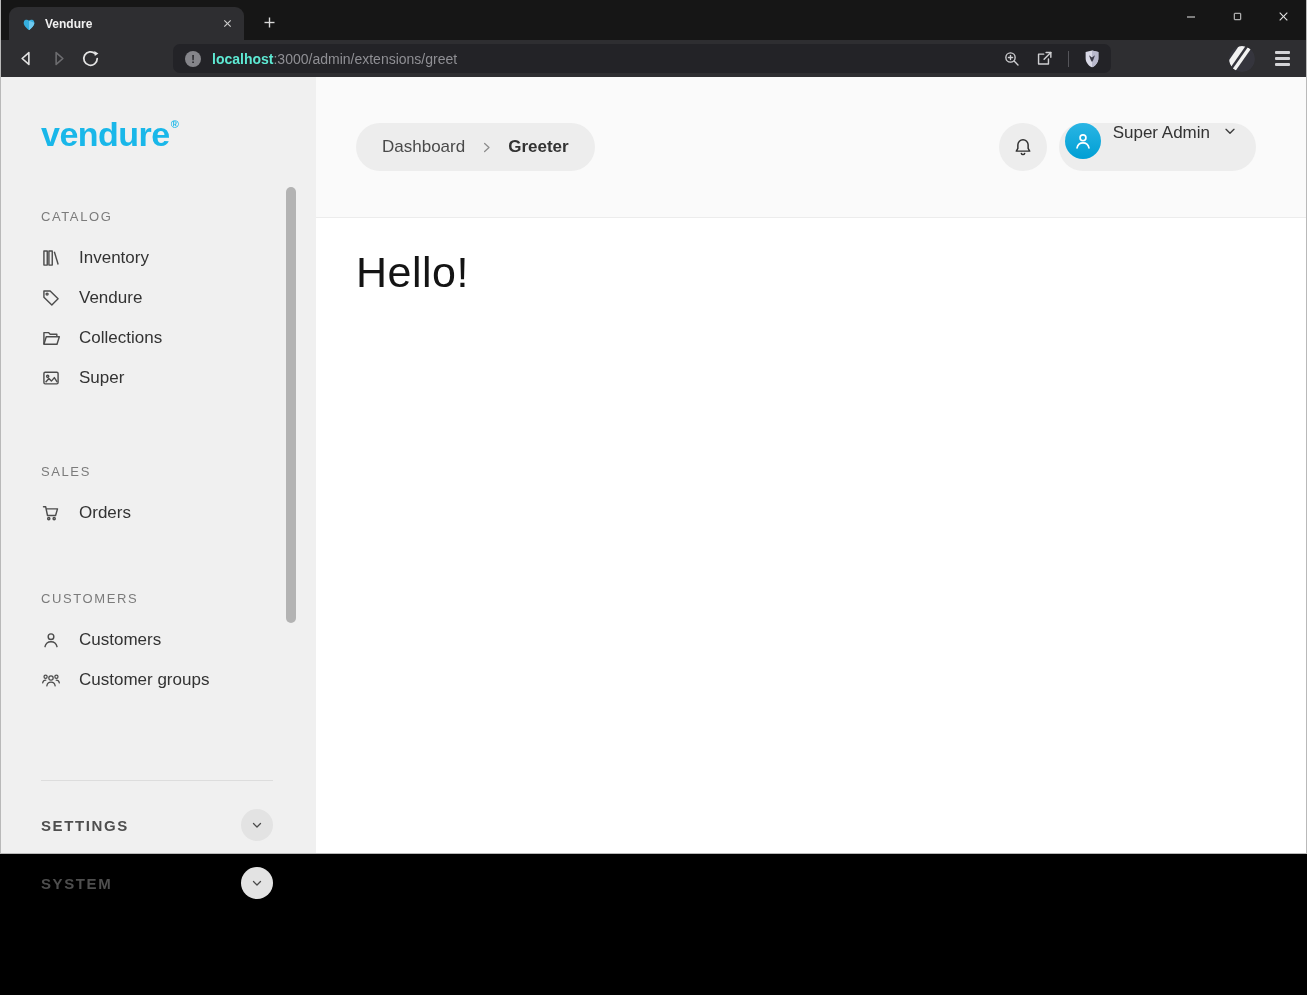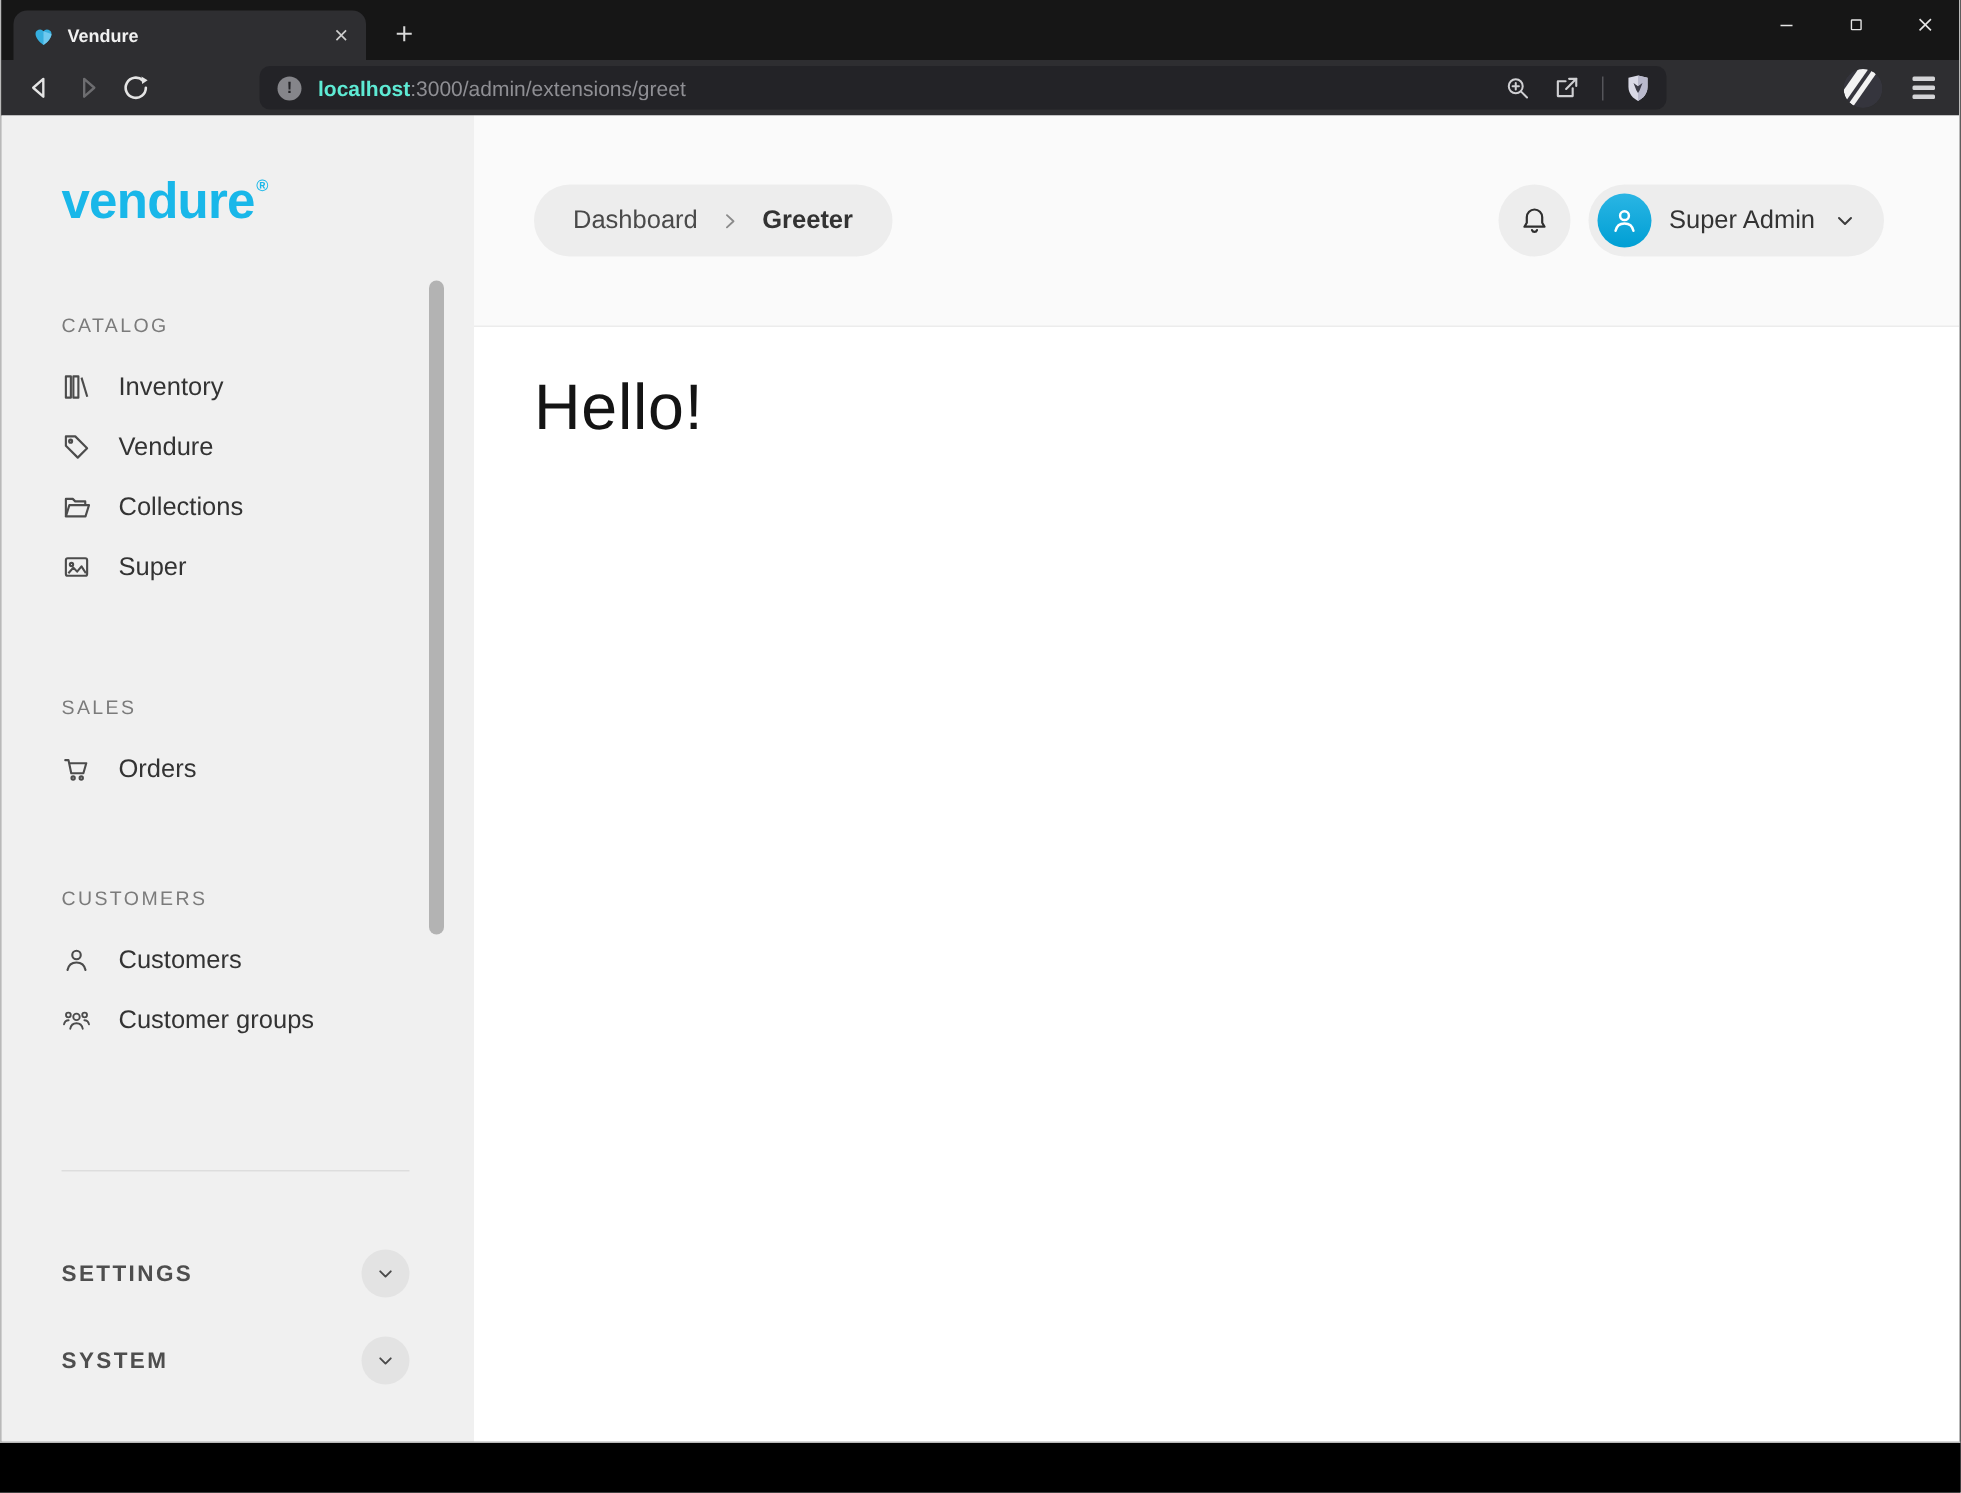--- a/index.html
+++ b/index.html
@@ -1,18 +1,18 @@
 <!DOCTYPE html>
 <html><head>
 <meta charset="utf-8">
 <style>
   * { margin:0; padding:0; box-sizing:border-box; }
   html,body { width:1307px; height:995px; overflow:hidden; background:#000; }
   body { font-family:"Liberation Sans","DejaVu Sans",sans-serif; }
-  .window { width:1307px; height:962px; display:flex; flex-direction:column; border:1px solid #b9b9b9; border-top:none; }
+  .window { width:1307px; height:854px; display:flex; flex-direction:column; border:1px solid #b9b9b9; border-top:none; }
 
   
   .titlebar { height:40px; background:#161616; display:flex; align-items:flex-end; position:relative; flex:0 0 auto; }
   .tab { position:absolute; left:8px; bottom:0; width:235px; height:33px; background:#2e2e31; border-radius:9px 9px 0 0; display:flex; align-items:center; padding:0 8px 0 12px; cursor:default; }
   .tab-title { color:#f1f1f1; font-size:12px; font-weight:700; margin-left:8px; flex:1; white-space:nowrap; overflow:hidden; }
   .tab-close { width:18px; height:18px; border-radius:4px; display:flex; align-items:center; justify-content:center; color:#cfcfcf; }
   .newtab-btn { position:absolute; left:256px; bottom:6px; width:24px; height:24px; border-radius:5px; display:flex; align-items:center; justify-content:center; color:#d9d9d9; }
   .win-controls { position:absolute; right:0; top:0; height:33px; display:flex; }
   .win-btn { width:46px; height:33px; display:flex; align-items:center; justify-content:center; color:#e6e6e6; }
 
@@ -36,35 +36,35 @@
   .sidebar { width:315px; background:#f0f0f0; position:relative; padding:40px 0 0 40px; flex:0 0 auto; }
   .logo { display:flex; align-items:flex-start; color:#19b7e9; font-size:34px; font-weight:700; letter-spacing:-0.5px; line-height:1; cursor:pointer; }
   .logo sup { font-size:11px; margin-top:2px; margin-left:1px; }
   .section-label { color:#7b7b7b; font-size:13px; letter-spacing:1.6px; font-weight:400; }
   .nav-section { margin-top:58px; }
   .nav-section:first-of-type { margin-top:56px; }
   .nav-items { margin-top:14px;text-align:center; }
   .nav-item { display:flex; align-items:center; height:40px; color:#333; font-size:17px; cursor:pointer; }
   .nav-item .ni-icon { width:20px; height:20px; color:#4c4c4c; margin-right:18px; flex:0 0 auto; }
   .sb-divider { margin:80px 43px 0 0; border:none; border-top:1px solid #ddd; }
-  .collapse-row { display:flex; align-items:center; justify-content:space-between; margin:52px 43px 0 0; cursor:pointer; }
+  .collapse-row { display:flex; align-items:center; justify-content:space-between; margin:28px 43px 0 0; cursor:pointer; }
   .collapse-row.second { margin-top:26px; }
   .collapse-label { color:#4e4e4e; font-size:15px; font-weight:700; letter-spacing:1.6px; }
   .collapse-btn { width:32px; height:32px; border-radius:50%; background:#e3e3e3; display:flex; align-items:center; justify-content:center; color:#4a4a4a; }
   .sb-scroll-thumb { position:absolute; top:110px; left:285px; width:10px; height:436px; background:#b3b3b3; border-radius:5px; }
 
   .main { flex:1; display:flex; flex-direction:column; min-width:0; }
   .page-header { height:141px; background:#fafafa; border-bottom:1px solid #ececec; display:flex; align-items:center; padding:0 50px 0 40px; flex:0 0 auto; }
   .breadcrumb { height:48px; background:#ededed; border-radius:24px; display:flex; align-items:center; padding:0 26px; gap:14px; }
   .crumb { font-size:17px; color:#4a4a4a; cursor:pointer; }
   .crumb.current { font-weight:700; color:#333; cursor:default; }
   .crumb-sep { color:#8b8b8b; display:flex; }
   .header-actions { margin-left:auto; display:flex; align-items:center; gap:12px; }
   .bell-btn { width:48px; height:48px; border-radius:50%; background:#ededed; display:flex; align-items:center; justify-content:center; color:#2f2f2f; cursor:pointer; }
-  .user-pill { height:48px; background:#ededed; border-radius:24px; display:flex; align-items:center; gap:12px; padding:0 18px 0 6px; cursor:pointer; }
+  .user-pill { height:48px; background:#ededed; border-radius:24px; display:flex; gap:12px; padding:0 18px 0 6px; cursor:pointer; }
   .user-avatar { width:36px; height:36px; border-radius:50%; background:linear-gradient(180deg,#2ab5e4,#009fd4); display:flex; align-items:center; justify-content:center; color:#fff; }
   .user-name { font-size:17px; color:#333; }
   .user-caret { color:#3c3c3c; display:flex; }
 
   .content { flex:1; background:#fff; padding:30px 40px; }
   .hello { font-size:43px; font-weight:400; color:#141414; letter-spacing:0.5px; }
 
   svg { display:block; }
 </style>
 </head>

